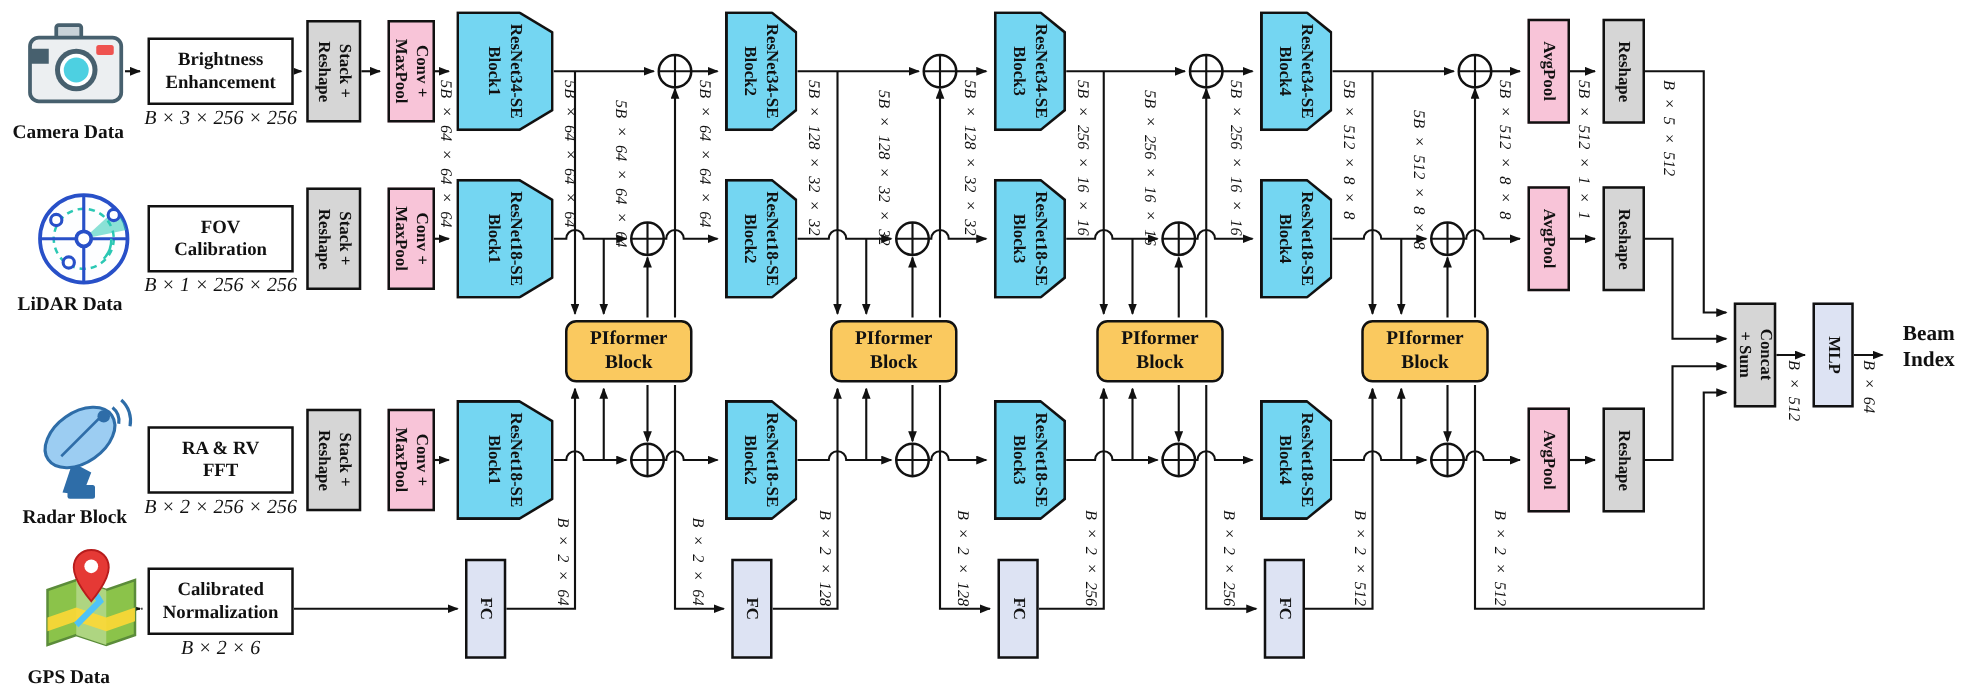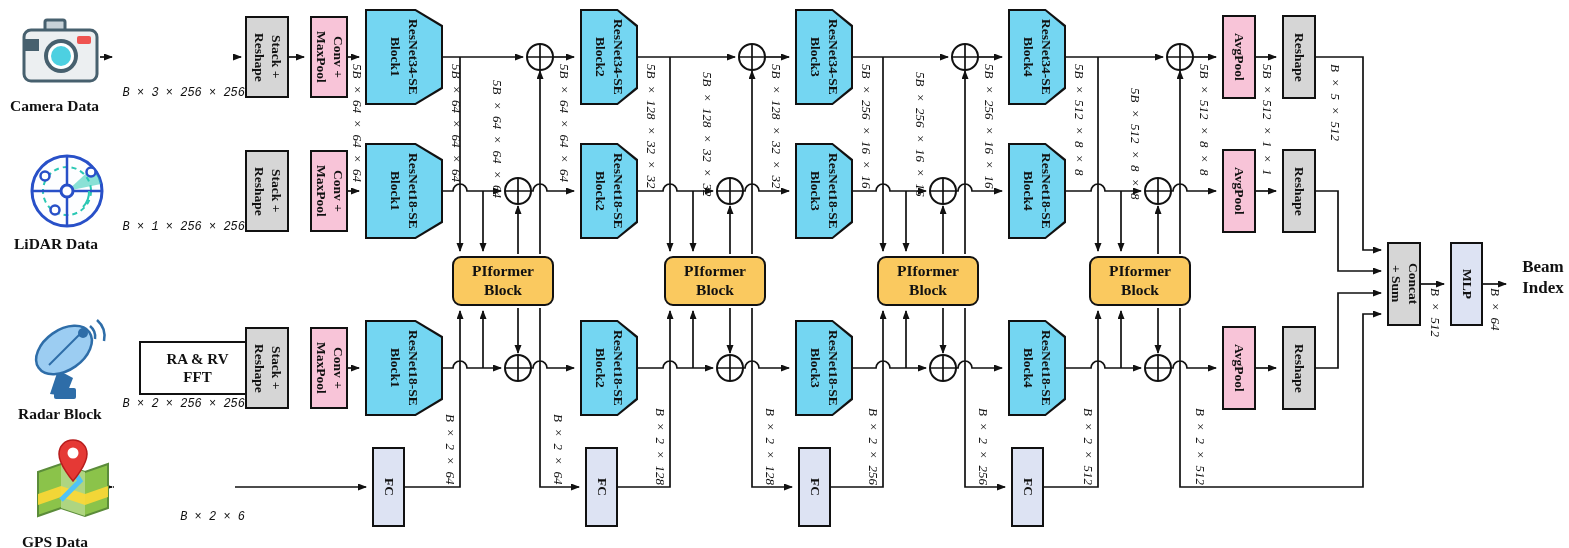--- a/index.html
+++ b/index.html
@@ -15,21 +15,21 @@
         justify-content:center;font-weight:bold;font-size:13.5px;line-height:1.25;text-align:center;}
   .vbox span{display:block;white-space:nowrap;}
   .pibox{border:2px solid #111;border-radius:9px;display:flex;flex-direction:column;align-items:center;
          justify-content:center;font-weight:bold;font-size:15.5px;line-height:1.2;}
   .pibox span{display:block;}
   .resblock{background:#111;clip-path:polygon(0 0,65% 0,100% 17%,100% 83%,65% 100%,0 100%);}
   .rb-fill{position:absolute;inset:2px;clip-path:polygon(0 0,65% 0,100% 17%,100% 83%,65% 100%,0 100%);}
   .rb-txt{position:absolute;inset:0;writing-mode:vertical-rl;display:flex;flex-direction:column;align-items:center;
           justify-content:center;font-weight:bold;font-size:13.5px;line-height:1.3;}
   .rb-txt span{display:block;white-space:nowrap;}
-  .dimh{font-style:italic;font-size:12px;text-align:right;white-space:nowrap;font-family:Liberation Mono, monospace;}
+  .dimh{font-style:italic;font-size:16px;text-align:center;white-space:nowrap;}
   .dimv{writing-mode:vertical-rl;font-style:italic;font-size:13px;white-space:nowrap;}
   .beam{font-weight:bold;font-size:17px;line-height:1.25;text-align:center;}
 </style>
 </head>
 <body>
 
 <div id="stage">
 
   <svg class="wires" width="1569" height="548" viewBox="0 0 1569 548">
     <defs>
@@ -212,23 +212,35 @@
   <path d="M31,28 L55,36 L55,80 L31,72 Z" fill="#AED581"></path>
   <path d="M8,58 L31,50 L55,58 L78,50 L78,61 L55,69 L31,61 L8,69 Z" fill="#FDD835" opacity="0.9"></path>
   <path d="M42,32 L50,45 L31,64" stroke="#4FC3F7" stroke-width="5" fill="none"></path>
   <path d="M43,4 C35,4 29,10 29,18 C29,29 43,45 43,45 C43,45 57,29 57,18 C57,10 51,4 43,4 Z" fill="#E53935" stroke="#B71C1C" stroke-width="1.5"></path>
   <circle cx="43" cy="17" r="5.5" fill="#fff"></circle>
 </svg>
     <div class="el caption" style="left: 10px; top: 97px; width: 112px;"><span>Camera Data</span></div>
     <div class="el caption" style="left: 14px; top: 235px; width: 112px;"><span>LiDAR Data</span></div>
     <div class="el caption" style="left: 18px; top: 405px; width: 112px;"><span>Radar Block</span></div>
     <div class="el caption" style="left: 22px; top: 533px; width: 112px;"><span>GPS Data</span></div>
-    <div class="el procbox" style="left: 118px; top: 341px; width: 117px; height: 54px; margin-left: 21px;">
+    <div class="el procbox" style="left: 118px; top: 30px; width: 117px; height: 54px;">
+      <span>Brightness</span>
+      <span>Enhancement</span>
+    </div>
+    <div class="el procbox" style="left: 118px; top: 164px; width: 117px; height: 54px;">
+      <span>FOV</span>
+      <span>Calibration</span>
+    </div>
+    <div class="el procbox" style="left: 118px; top: 341px; width: 117px; height: 54px;">
       <span>RA &amp; RV</span>
       <span>FFT</span>
+    </div>
+    <div class="el procbox" style="left: 118px; top: 454px; width: 117px; height: 54px;">
+      <span>Calibrated</span>
+      <span>Normalization</span>
     </div>
     <div class="el dimh" style="left: 108px; top: 86px; width: 137px;"><span>B × 3 × 256 × 256</span></div>
     <div class="el dimh" style="left: 108px; top: 220px; width: 137px;"><span>B × 1 × 256 × 256</span></div>
     <div class="el dimh" style="left: 108px; top: 397px; width: 137px;"><span>B × 2 × 256 × 256</span></div>
     <div class="el dimh" style="left: 108px; top: 510px; width: 137px;"><span>B × 2 × 6</span></div>
     <div class="el vbox" style="background: rgb(214, 214, 214); left: 245px; top: 16px; width: 44px; height: 82px;">
       <span>Stack +</span>
       <span>Reshape</span>
     </div>
     <div class="el vbox" style="background: rgb(214, 214, 214); left: 245px; top: 150px; width: 44px; height: 82px;">

